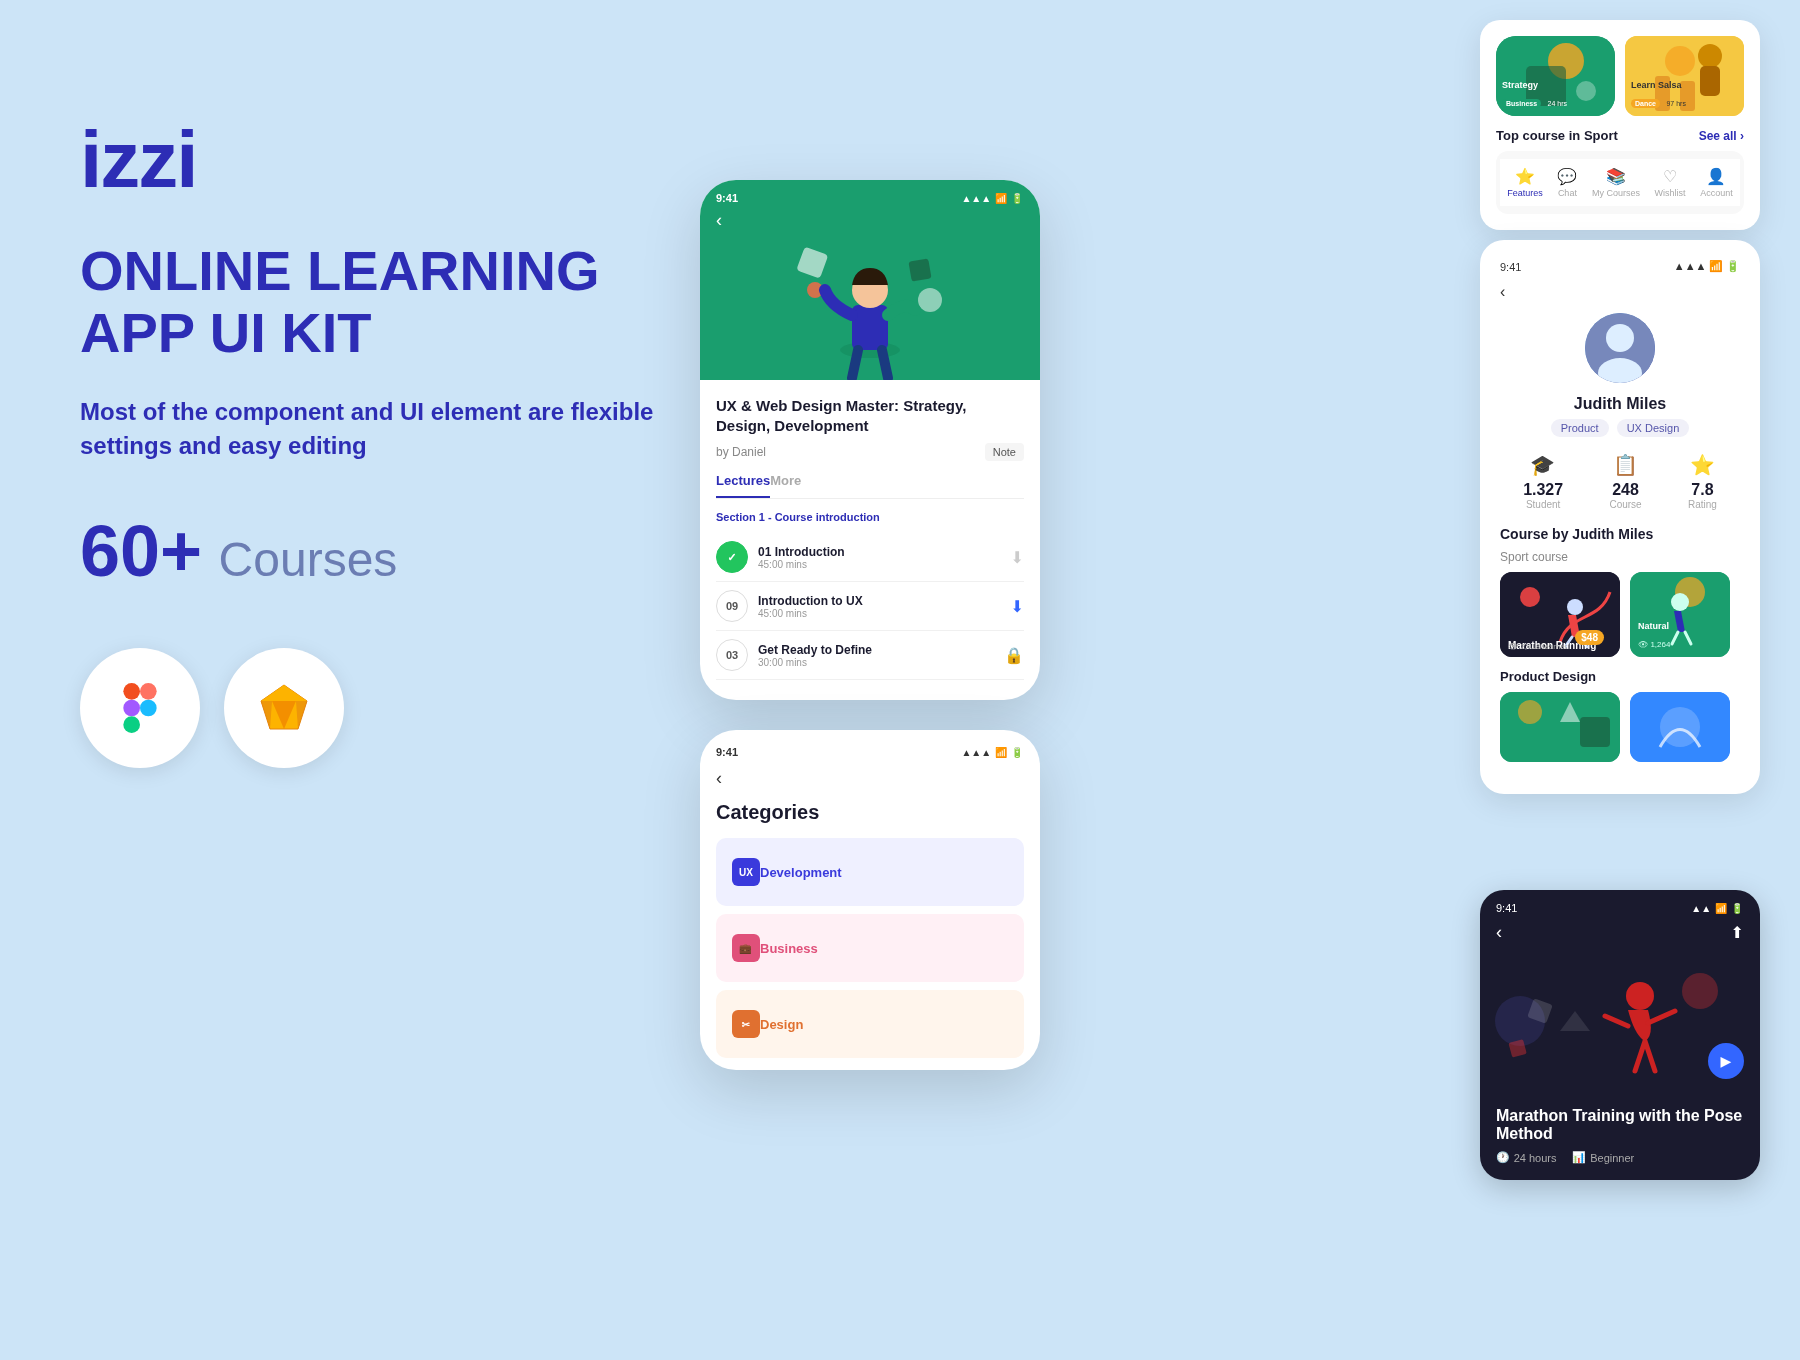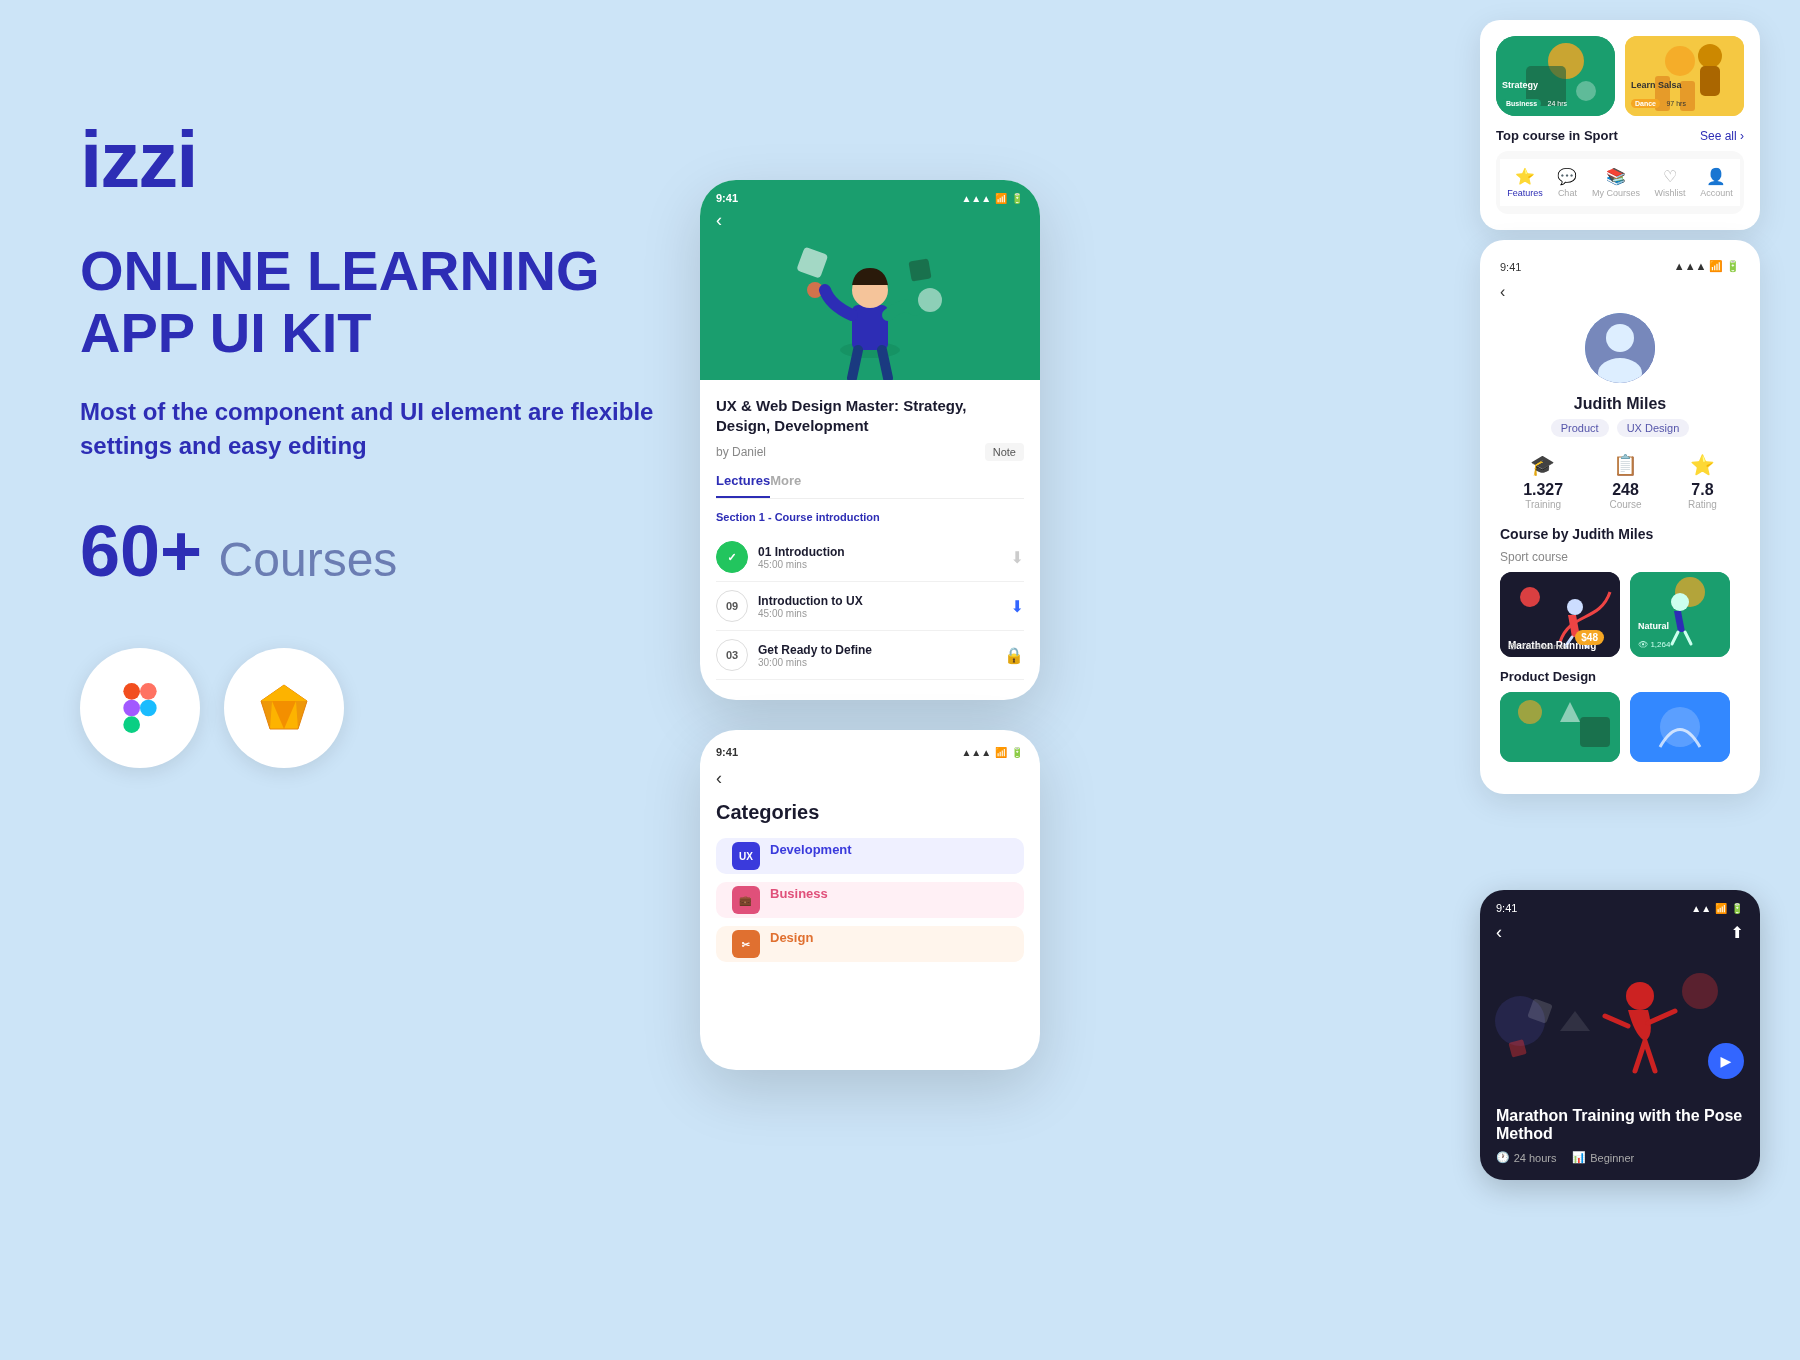--- a/index.html
+++ b/index.html
@@ -181,22 +181,22 @@
     .phone-2 {
       left: 700px;
       top: 730px;
       width: 340px;
       height: 340px;
     }
     .back-arrow { font-size: 18px; color: #333; margin-bottom: 12px; display: block; }
     .categories-title { font-size: 20px; font-weight: 700; color: #1a1a2e; margin-bottom: 14px; }
     .category-pill {
       display: flex;
-      gap: 10px;
-      padding: 4px 16px;
+      align-items: center;
+      padding: 20px 16px;
       border-radius: 10px;
       margin-bottom: 8px;
       font-size: 13px;
       font-weight: 600;
     }
     .category-pill.blue { background: #eff0ff; color: #3a3adc; }
     .category-pill.pink { background: #fff0f5; color: #e0507a; }
     .category-pill.orange { background: #fff5ec; color: #e07030; }
     .cat-icon { width: 28px; height: 28px; border-radius: 6px; display: flex; align-items: center; justify-content: center; font-size: 14px; }
     .cat-icon.ux { background: #3a3adc; color: white; font-size: 10px; font-weight: 700; }
@@ -404,21 +404,21 @@
       display: flex;
       align-items: center;
       gap: 4px;
       font-size: 11px;
       color: #aaa;
     }
 
     .see-all {
       font-size: 12px;
       color: #2d2db5;
-      font-weight: 400;
+      font-weight: 700;
     }
     .top-sport-header {
       display: flex;
       justify-content: space-between;
       align-items: center;
       margin-bottom: 8px;
       font-size: 13px;
       font-weight: 700;
       color: #1a1a2e;
     }
@@ -658,21 +658,21 @@
   </div>
   <div class="profile-name">Judith Miles</div>
   <div class="profile-tags">
     <span class="profile-tag">Product</span>
     <span class="profile-tag">UX Design</span>
   </div>
   <div class="profile-stats">
     <div class="stat-item">
       <div class="stat-icon blue">🎓</div>
       <div class="stat-number">1.327</div>
-      <div class="stat-label">Training</div>
+      <div class="stat-label">Student</div>
     </div>
     <div class="stat-item">
       <div class="stat-icon red">📋</div>
       <div class="stat-number">248</div>
       <div class="stat-label">Course</div>
     </div>
     <div class="stat-item">
       <div class="stat-icon yellow">⭐</div>
       <div class="stat-number">7.8</div>
       <div class="stat-label">Rating</div>

